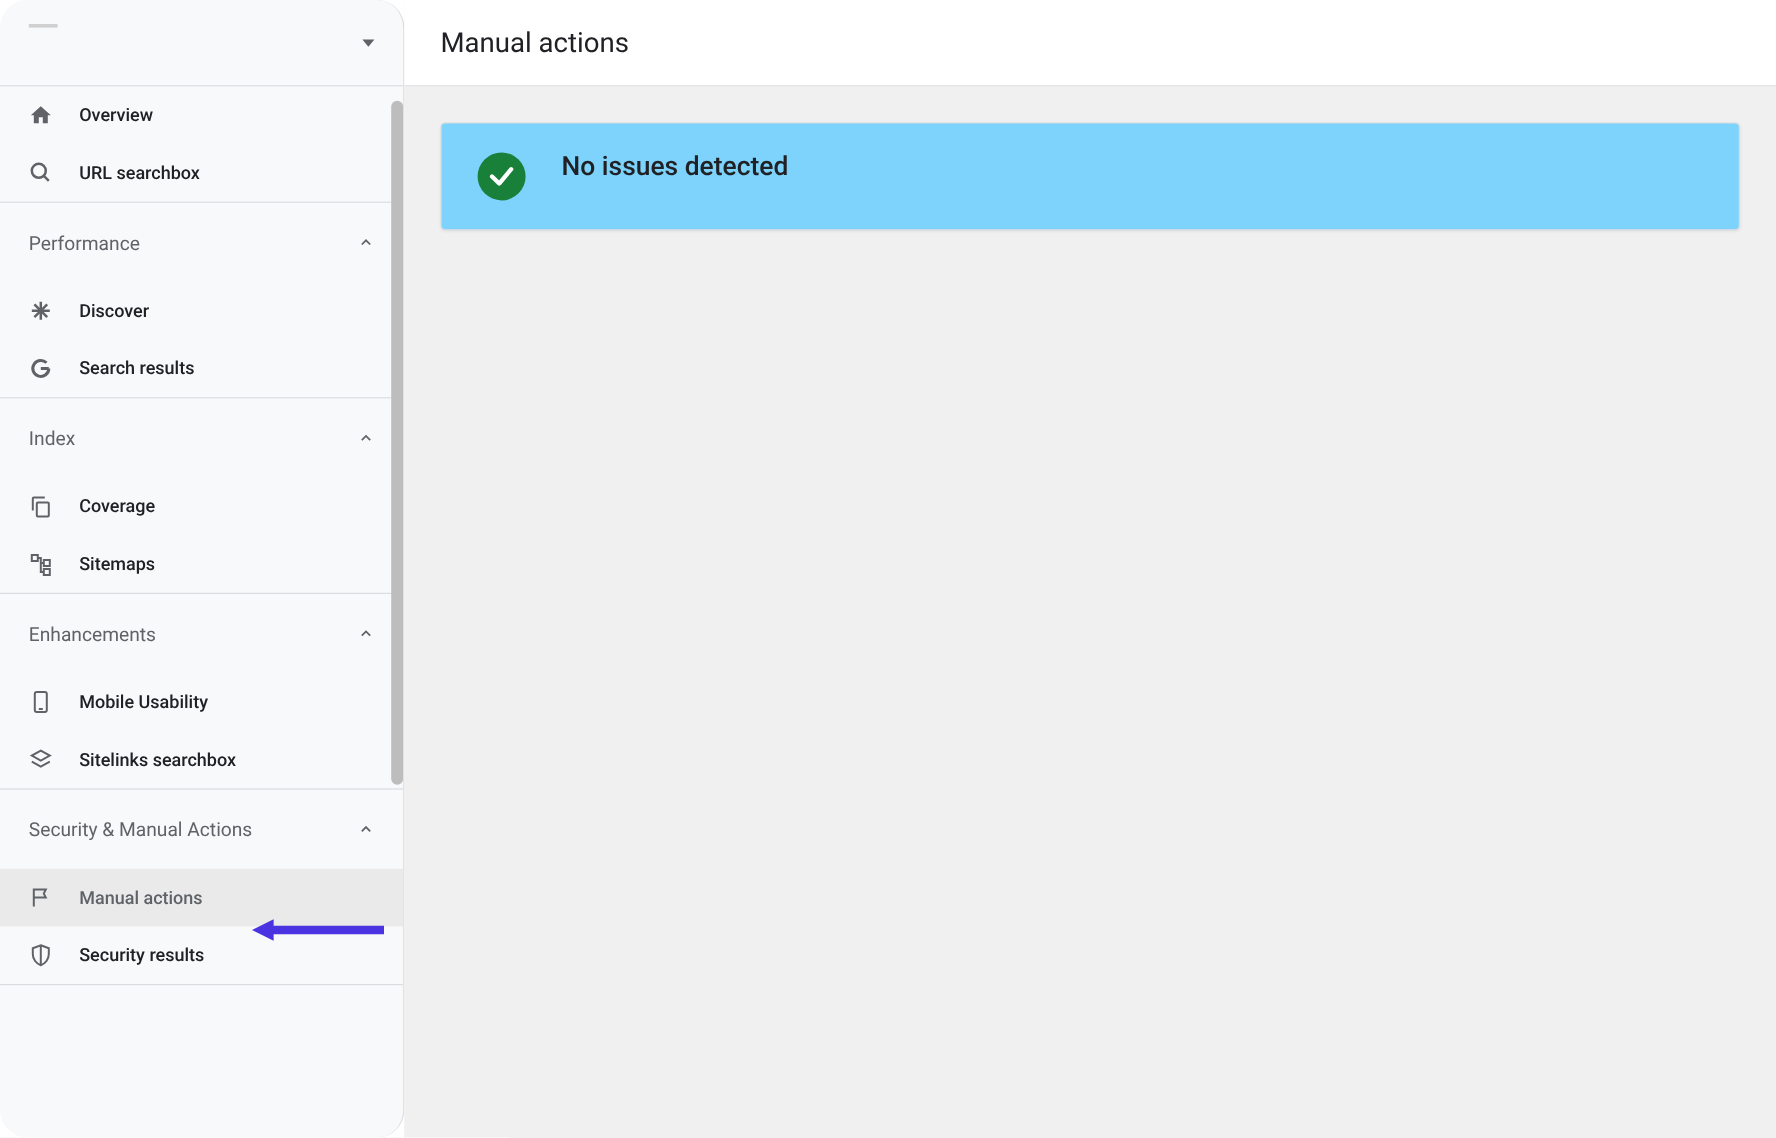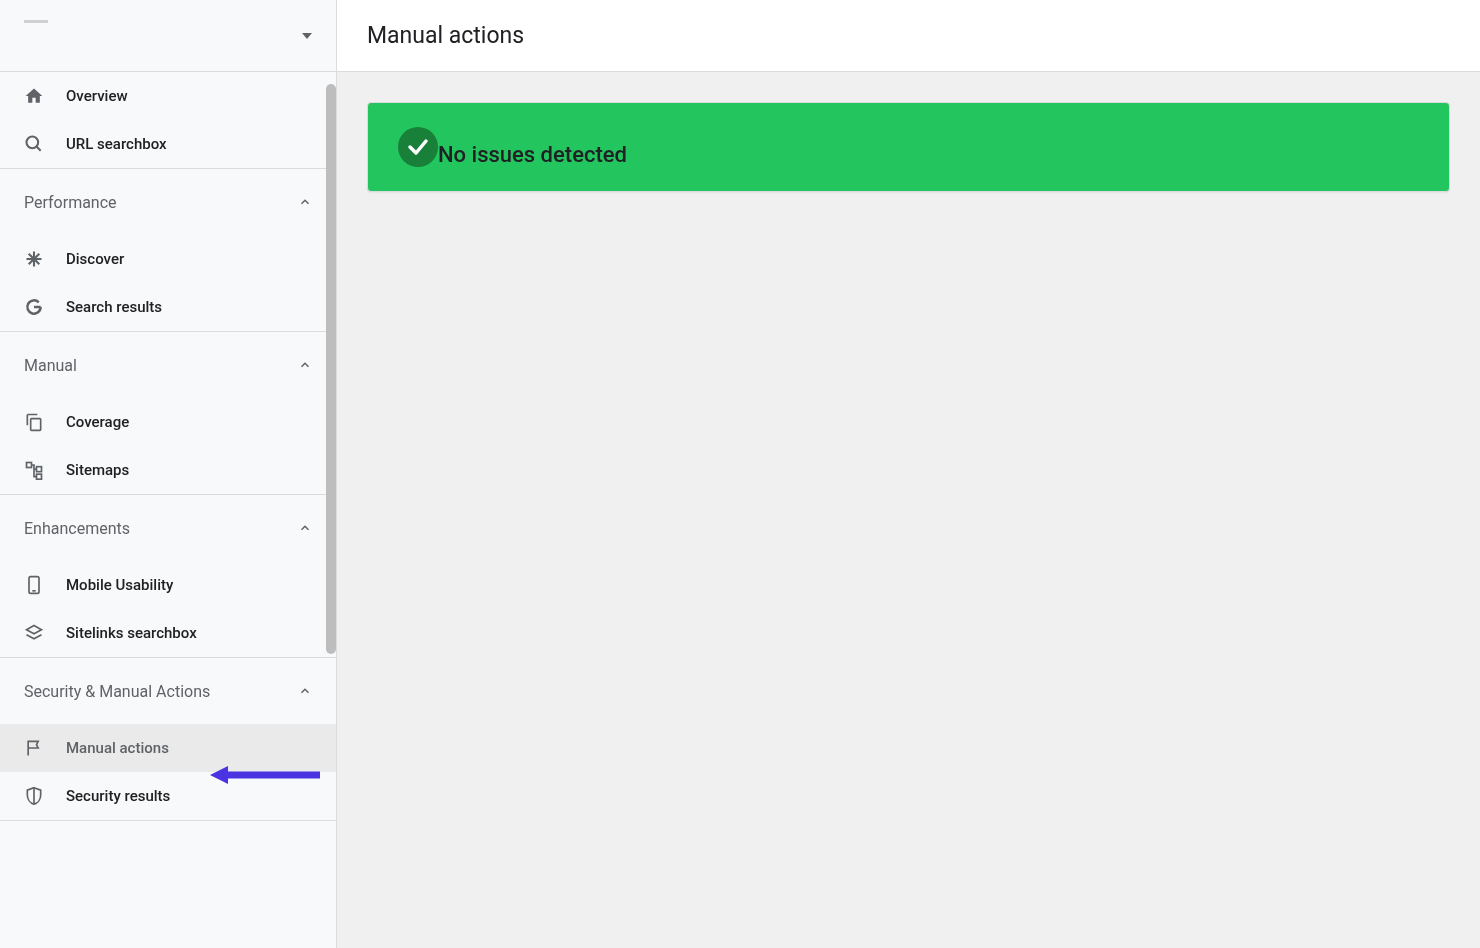--- a/index.html
+++ b/index.html
@@ -11,20 +11,21 @@
       overflow: hidden;
       display: flex;
     }
     .sidebar {
       width: 337px;
       height: 100%;
       background: #f8f9fa;
       border-right: 1px solid #dadce0;
       position: relative;
       overflow-y: auto;
+      border-radius: 23px;
     }
     .property-selector {
       height: 72px;
       display: flex;
       align-items: center;
       justify-content: flex-end;
       padding: 0 24px;
       border-bottom: 1px solid #dadce0;
       position: relative;
     }
@@ -105,26 +106,27 @@
       font-size: 23px;
       font-weight: 400;
       color: #202124;
     }
     .main-content {
       flex: 1;
       padding: 30px;
       background: #f0f0f0;
     }
     .status-card {
-      background: #22c55e;
+      background: #7dd3fc;
       border: 1px solid #dadce0;
       border-radius: 4px;
       padding: 24px 30px;
       display: flex;
-      align-items: flex-end;
+      align-items: flex-start;
+      gap: 30px;
       box-shadow: 0 1px 2px rgba(0,0,0,0.05);
     }
     .status-check {
       width: 40px;
       height: 40px;
       border-radius: 50%;
       background: #188038;
       display: flex;
       align-items: center;
       justify-content: center;
@@ -193,21 +195,21 @@
     <span class="icon">
       <svg width="20" height="20" viewBox="0 0 24 24" fill="none" stroke="#5f6368" stroke-width="3">
           <path d="M20 12h-8 M20 12a8 8 0 1 1 -2.3 -5.6"></path>
         </svg>
     </span>
     <span>Search results</span>
   </div>
 
   <div class="section-divider"></div>
   <div class="section-header">
-    <span>Manual</span>
+    <span>Index</span>
     <span class="chevron">
       <svg width="14" height="14" viewBox="0 0 24 24" fill="none" stroke="#5f6368" stroke-width="2.5">
           <polyline points="6 15 12 9 18 15"></polyline>
         </svg>
     </span>
   </div>
   <div class="nav-item">
     <span class="icon">
       <svg width="20" height="20" viewBox="0 0 24 24" fill="none" stroke="#5f6368" stroke-width="2">
           <rect x="8" y="8" width="12" height="14" rx="1"></rect>

